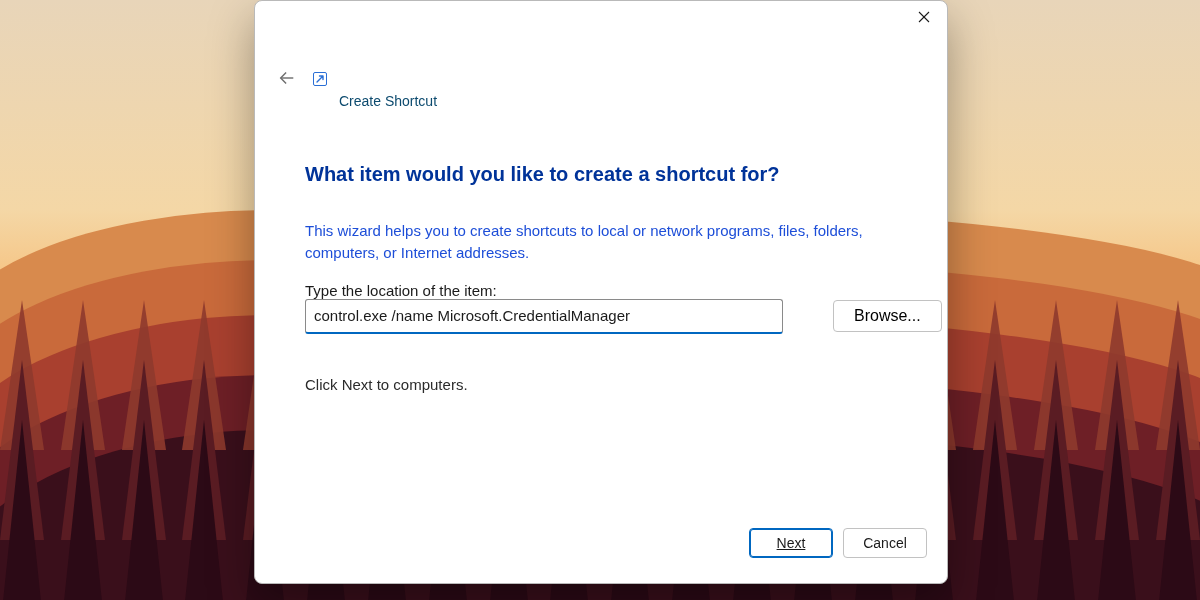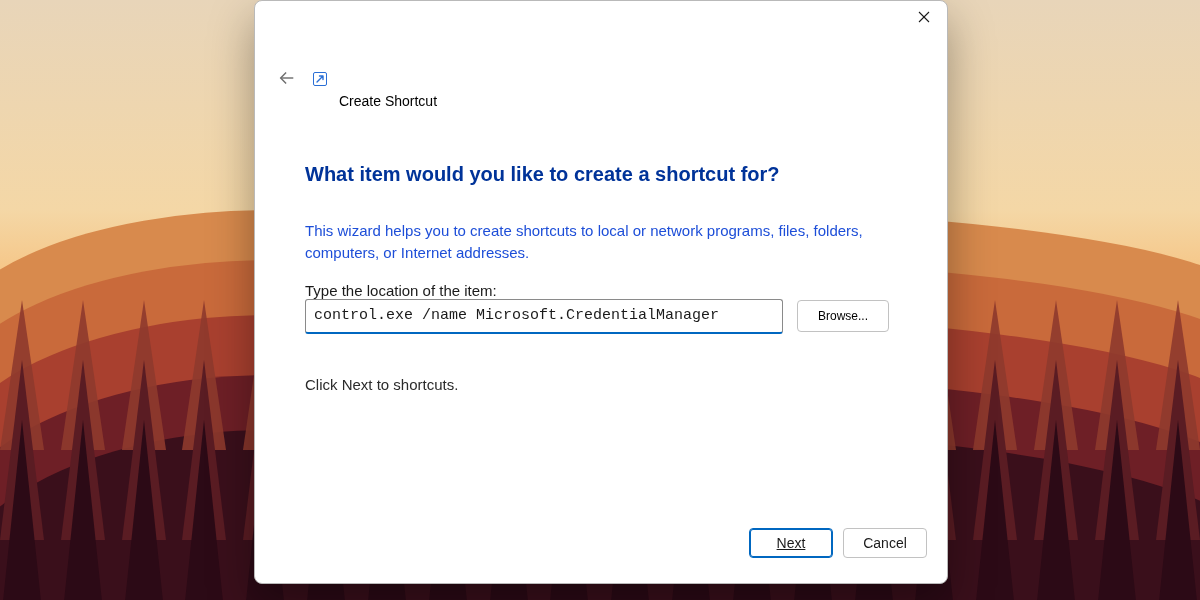--- a/index.html
+++ b/index.html
@@ -107,21 +107,21 @@
     border-radius: 4px;
   }
   .back-arrow svg { width: 18px; height: 18px; }
   .shortcut-glyph {
     width: 14px; height: 14px;
     display: flex; align-items: center; justify-content: center;
   }
   .shortcut-glyph svg { width: 14px; height: 14px; }
   .header-title {
     font-size: 14px;
-    color: #000000;
+    color: #0c4a6e;
     margin-top: 44px;
   }
 
   .content {
     padding: 30px 50px 0 50px;
     flex: 1;
   }
   .headline {
     color: #003399;
     font-size: 20px;
@@ -139,38 +139,39 @@
   .input-row {
     display: flex;
     align-items: center;
     gap: 14px;
     margin-bottom: 42px;
   }
   .location-input {
     flex: 0 0 460px;
     height: 30px;
     padding: 1px 8px;
-    font-family: Liberation Mono, monospace;
+    font-family: Liberation Sans, sans-serif;
     font-size: 15px;
     color: #1b1b1b;
     border: 1px solid #8a8a8a;
     border-bottom: 2px solid #0067c0;
     border-radius: 3px;
     outline: none;
     background: #fff;
   }
   .browse-btn {
     height: 32px;
     padding: 0 20px;
     font-family: inherit;
-    font-size: 12px;
+    font-size: 16px;
     background: #ffffff;
     border: 1px solid #c2c2c2;
     border-radius: 4px;
     cursor: pointer;
+    margin-left: 36px;
   }
 
   .continue-hint { color: #2b2b2b; }
 
   .footer {
     height: 56px;
     display: flex;
     justify-content: flex-end;
     align-items: center;
     gap: 10px;
@@ -309,21 +310,21 @@
   <div class="content">
     <div class="headline">What item would you like to create a shortcut for?</div>
     <div class="desc">This wizard helps you to create shortcuts to local or network programs, files, folders, computers, or Internet addresses.</div>
 
     <div class="field-label">Type the location of the item:</div>
     <div class="input-row">
       <input class="location-input" type="text" value="control.exe /name Microsoft.CredentialManager" style="">
       <button class="browse-btn">Browse...</button>
     </div>
 
-    <div class="continue-hint">Click Next to shortcuts.</div>
+    <div class="continue-hint">Click Next to computers.</div>
   </div>
 
   <div class="footer">
     <button class="btn btn-primary-outline">Next</button>
     <button class="btn btn-secondary">Cancel</button>
   </div>
 
 </div>
 
 </body></html>

